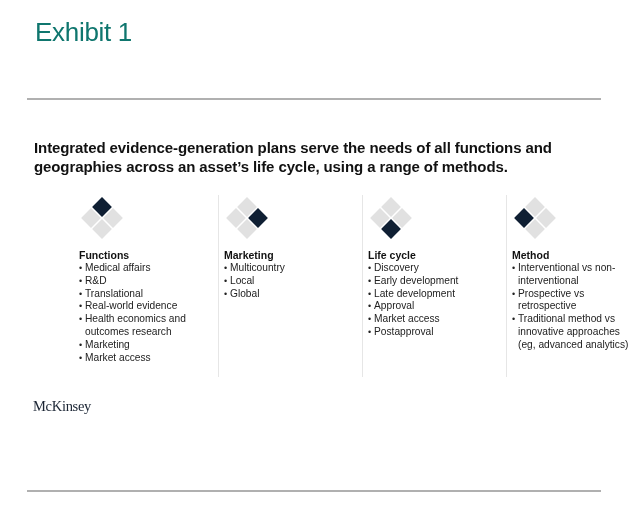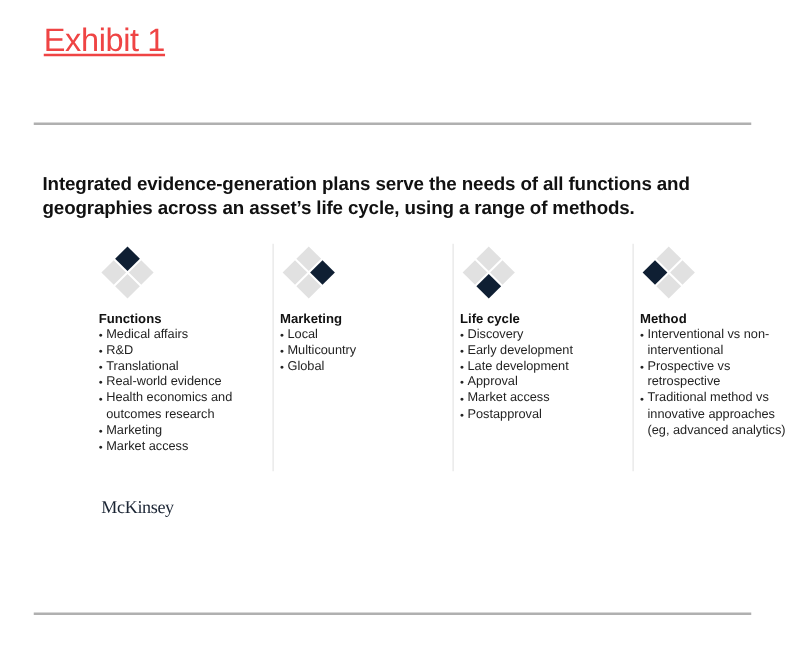--- a/index.html
+++ b/index.html
@@ -3,23 +3,22 @@
   <meta charset="utf-8">
   <style>
     * { box-sizing: border-box; margin: 0; padding: 0; }
     html, body {
       width: 629px; height: 516px; background: #ffffff; overflow: hidden;
       font-family: "Liberation Sans", sans-serif; color: #222222;
     }
     .page { position: relative; width: 629px; height: 516px; }
     .exhibit-title {
       position: absolute; left: 35px; top: 17px;
-      font-size: 26px; font-weight: 300; color: #ef4444;
+      font-size: 26px; font-weight: 300; color: #0f766e;
       letter-spacing: -0.3px;
-      text-decoration: underline;
     }
     .rule {
       position: absolute; left: 27px; width: 574px; height: 2px; background: #b0b0b0;
     }
     .rule.top { top: 98px; }
     .rule.bottom { top: 490px; }
     .headline {
       position: absolute; left: 34px; top: 138px; width: 560px;
       font-size: 15px; font-weight: bold; line-height: 19px; color: #111111;
       letter-spacing: -0.1px;
@@ -50,21 +49,21 @@
     ul.items li {
       position: relative; padding-left: 6px; font-size: 10.2px; line-height: 12.8px;
       color: #222222;
     }
     ul.items li::before {
       content: "\2022"; position: absolute; left: 0; top: 0; font-size: 9px;
     }
     .logo {
       position: absolute; left: 33px; top: 399px;
       font-family: "Liberation Serif", serif; font-size: 14.5px; color: #1a2433;
-      line-height: 15px; letter-spacing: -0.3px; margin-left: 48px;
+      line-height: 15px; letter-spacing: -0.3px;
     }
     .logo .line2 { display: block; padding-left: 18px; }
   </style>
 </head>
 <body>
 
 <div class="page">
   <div class="exhibit-title">Exhibit 1</div>
   <div class="rule top"></div>
 
@@ -93,22 +92,22 @@
 
     <div class="col divided" style="left:172px;">
       <div class="icon">
         <div class="sq t"></div>
         <div class="sq l"></div>
         <div class="sq r dark"></div>
         <div class="sq b"></div>
       </div>
       <div class="col-title">Marketing</div>
       <ul class="items">
+        <li>Multicountry</li>
         <li>Local</li>
-        <li>Multicountry</li>
         <li>Global</li>
       </ul>
     </div>
 
     <div class="col divided" style="left:316px;">
       <div class="icon">
         <div class="sq t"></div>
         <div class="sq l"></div>
         <div class="sq r"></div>
         <div class="sq b dark"></div>

